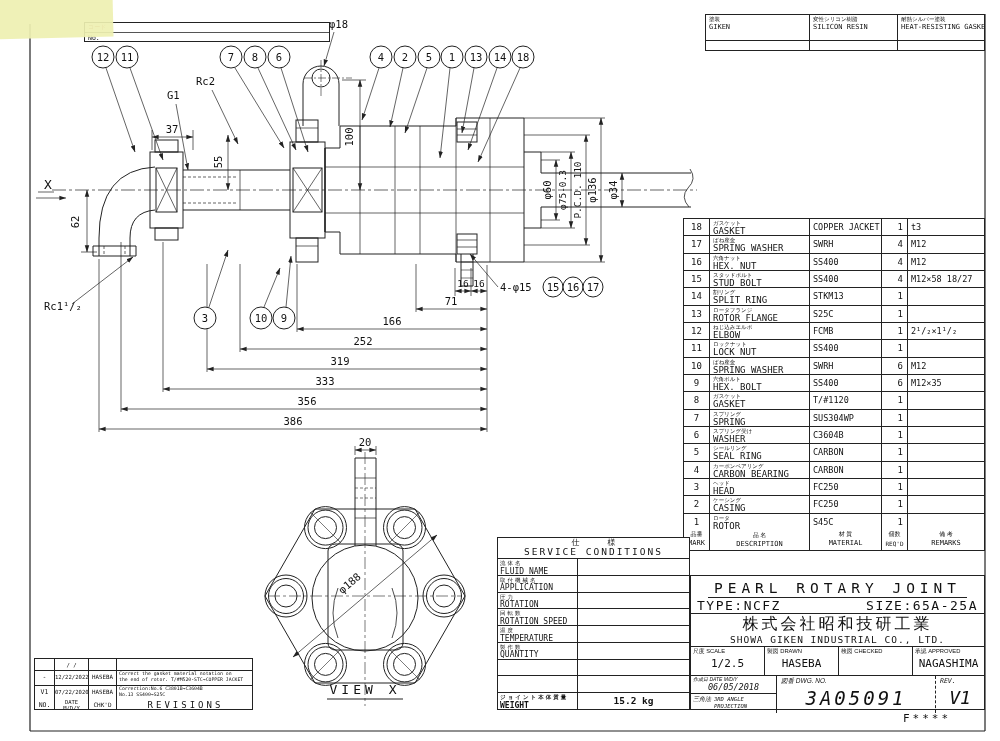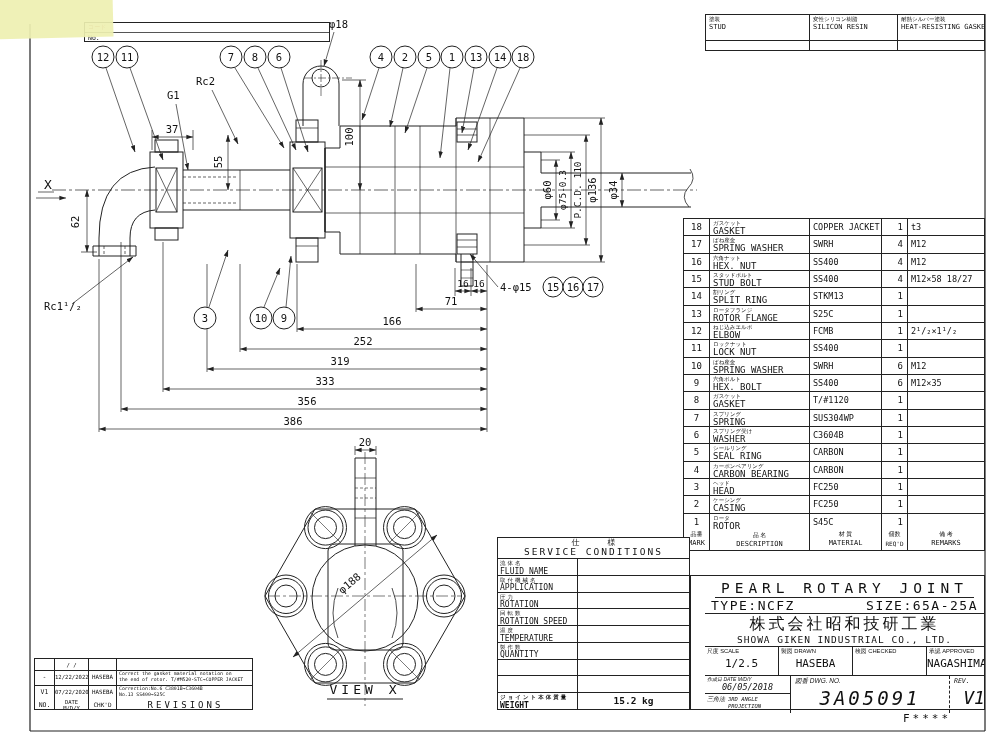--- a/index.html
+++ b/index.html
@@ -49,21 +49,21 @@
   #service .shead{flex:0 0 20px;border-bottom:1px solid #222;text-align:center;}
   #service .shead .hjp{font-size:8px;line-height:9px;letter-spacing:28px;padding-left:28px;display:block;}
   #service .shead .hen{font-size:9.5px;line-height:10px;letter-spacing:2px;display:block;}
   .srow{flex:1;display:flex;border-bottom:1px solid #222;min-height:0;}
   .srow:last-child{border-bottom:none;font-weight:bold;}
   .srow .lab{width:77px;border-right:1px solid #222;padding-left:2px;overflow:hidden;white-space:nowrap;}
   .srow .lab .jp{font-size:5.5px;line-height:6.5px;display:block;margin-top:1px;letter-spacing:2px;}
   .srow .lab .en{font-size:8px;line-height:9px;display:block;}
   .srow .val{flex:1;font-size:9.5px;line-height:16px;text-align:center;}
   
-  #title{left:690px;top:575px;width:295px;height:135px;border:1.2px solid #222;z-index:2;background:#fff;padding-left:14px;}
+  #title{left:690px;top:575px;width:295px;height:135px;border:1.2px solid #222;z-index:2;background:#fff;}
   #title .r1{height:37px;box-sizing:border-box;padding-top:2px;text-align:center;}
   #title .maint{display:inline-block;font-size:14.5px;letter-spacing:5px;border-bottom:1px solid #222;
                 padding:0 6px 1px 6px;white-space:nowrap;}
   #title .typeline{display:flex;justify-content:space-between;padding:0 6px;font-size:13px;letter-spacing:1.5px;}
   #title .r2{height:33px;border-top:1px solid #222;box-sizing:border-box;text-align:center;}
   #title .r2 .cjp{font-size:16px;line-height:20px;letter-spacing:3px;}
   #title .r2 .cen{font-size:9.5px;line-height:11px;letter-spacing:1px;white-space:nowrap;}
   #title .r3{height:28px;border-top:1px solid #222;display:flex;}
   #title .r3 .col{box-sizing:border-box;border-right:1px solid #222;width:74px;overflow:hidden;}
   #title .r3 .col:last-child{border-right:none;flex:1;}
@@ -392,21 +392,21 @@
   <div class="l1 jp">コード</div>
   <div class="l2">No.</div>
 </div>
 
 <div id="sticky" class="abs"></div>
 
 <div id="paint" class="abs">
   <div class="r1">
     <div class="cell c1">
       <span class="jp">塗装</span>
-      <span class="en">STUD</span>
+      <span class="en">GIKEN</span>
     </div>
     <div class="cell c2">
       <span class="jp">変性シリコン樹脂</span>
       <span class="en">SILICON RESIN</span>
     </div>
     <div class="cell c3">
       <span class="jp">耐熱シルバー塗装</span>
       <span class="en">HEAT-RESISTING GASKET</span>
     </div>
   </div>

